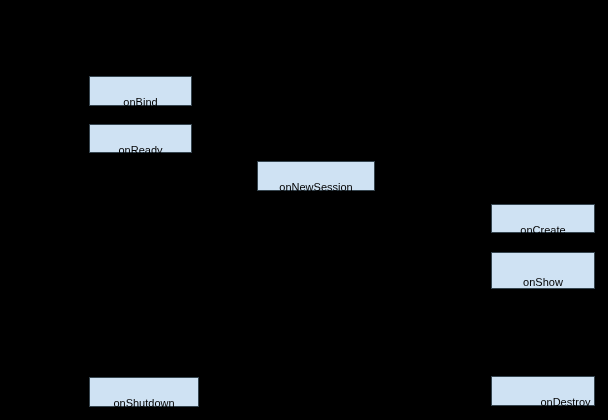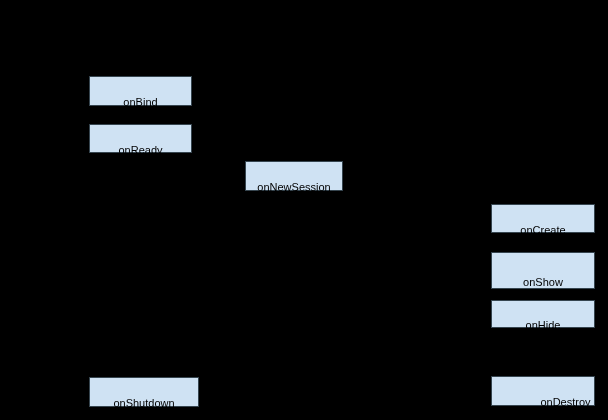--- a/index.html
+++ b/index.html
@@ -26,21 +26,21 @@
   }
   .node span {
     font-size: 11px;
     line-height: 1;
     color: #000000;
     white-space: nowrap;
     margin-top: 23px;
   }
   .n-onbind      { left: 89px;  top: 76px;  width: 103px; height: 30px; }
   .n-onready     { left: 89px;  top: 124px; width: 103px; height: 29px; }
-  .n-onnewsession{ left: 245px; top: 161px; width: 98px; height: 30px; }
+  .n-onnewsession{ left: 257px; top: 161px; width: 118px; height: 30px; }
   .n-oncreate    { left: 491px; top: 204px; width: 104px; height: 29px; align-items: center; }
   .n-onshow      { left: 491px; top: 252px; width: 104px; height: 37px; }
   .n-onhide      { left: 491px; top: 300px; width: 104px; height: 28px; }
   .n-onshutdown  { left: 89px;  top: 377px; width: 110px; height: 30px; }
   .n-ondestroy   { left: 491px; top: 376px; width: 104px; height: 30px; padding-left: 45px; }
 </style>
 </head>
 <body>
 
 <div class="canvas">
@@ -58,23 +58,20 @@
   </div>
 
   <div class="node n-oncreate">
     <span>onCreate</span>
   </div>
 
   <div class="node n-onshow">
     <span>onShow</span>
   </div>
 
-  <div class="node n-onhide">
-    <span>onHide</span>
-  </div>
 
   <div class="node n-onshutdown">
     <span>onShutdown</span>
   </div>
 
   <div class="node n-ondestroy">
     <span>onDestroy</span>
   </div>
 
 </div>

